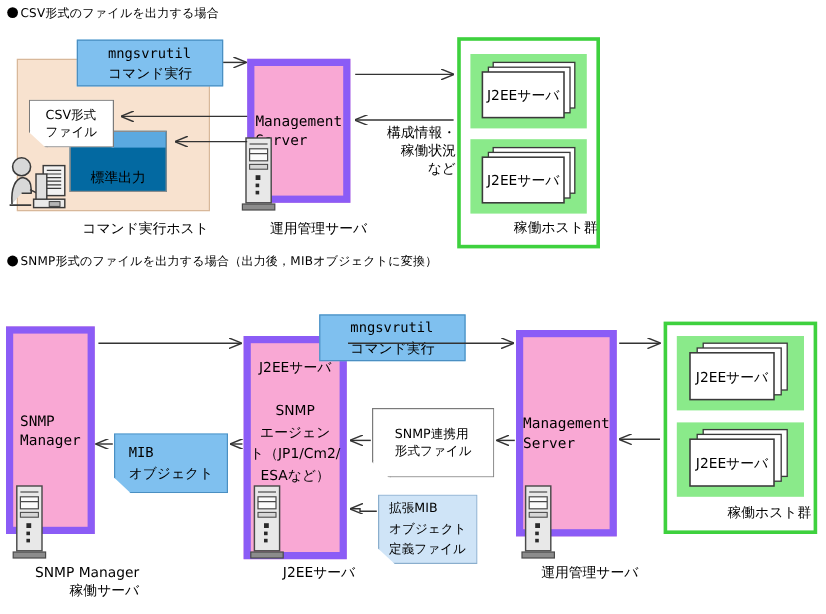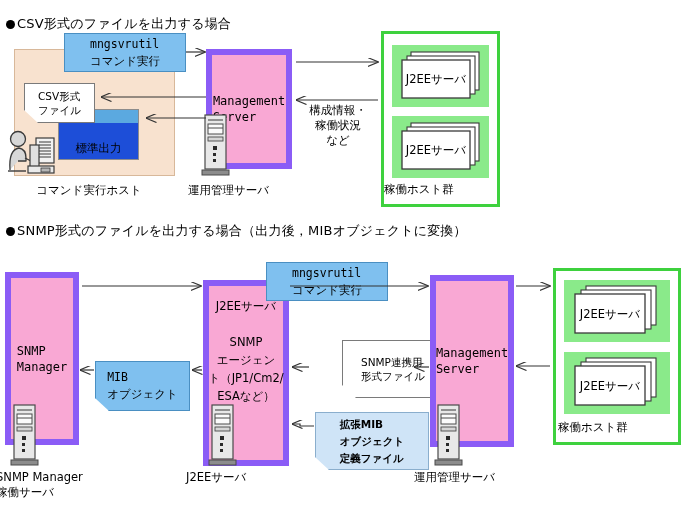--- a/index.html
+++ b/index.html
@@ -14,25 +14,24 @@
     position: relative;
     overflow: hidden;
     font-family: "DejaVu Sans", "Liberation Sans", sans-serif;
     color: #000000;
     -webkit-font-smoothing: none;
   }
   .abs { position: absolute; box-sizing: border-box; }
 
   
   .heading {
-    font-size: 13px;
+    font-size: 10px;
     line-height: 14px;
     letter-spacing: 0.2px;
     white-space: nowrap;
-    margin-top: 12px;
   }
   .bullet {
     display: inline-block;
     width: 9px; height: 9px;
     border-radius: 50%;
     background: #000;
     margin-right: 2px;
     vertical-align: -1px;
   }
 
@@ -51,21 +50,21 @@
   }
   .box-bluelight {
     background: #cfe4f7;
     border: 1px solid #8aaecd;
   }
   .box-white {
     background: #ffffff;
     border: 1px solid #7a7a7a;
   }
   .box-gray {
-    background: #1d4ed8;
+    background: #0369a1;
     border: 1px solid #8c8c8c;
   }
   .box-green-outer {
     background: #ffffff;
     border: 3px solid #3ed13e;
   }
   .box-green-inner {
     background: #8aea8a;
     border: none;
   }
@@ -89,27 +88,27 @@
   .lbl-sm {
     font-size: 10.5px;
     line-height: 14px;
     white-space: pre-line;
   }
 
   
   .caption {
     font-size: 11.5px;
     line-height: 15px;
-    text-align: left;
+    text-align: right;
     white-space: pre-line;
   }
   .caption-left {
     font-size: 11.5px;
     line-height: 15px;
-    text-align: center;
+    text-align: right;
     white-space: pre-line;
   }
 
   
   .doc {
     position: absolute;
     box-sizing: border-box;
   }
   .doc .body {
     position: absolute;
@@ -207,21 +206,21 @@
     <rect x="8" y="24" width="15" height="4" fill="#d6d6d6" stroke="#4a4a4a" stroke-width="0.9"></rect>
     <rect x="13" y="33" width="4" height="4" fill="#2a2a2a"></rect>
     <rect x="13" y="40" width="3" height="3" fill="#2a2a2a"></rect>
     <rect x="13" y="46" width="3" height="3" fill="#2a2a2a"></rect>
     <rect x="2" y="57" width="27" height="5" fill="#8c8c8c" stroke="#4a4a4a" stroke-width="1"></rect>
   </svg>
 </div>
 
 <div class="abs caption" style="left:188px; top:183px; width:118px;">運用管理サーバ</div>
 
-<div class="abs lbl" style="left:296px; top:103px; width:84px; text-align:center;">構成情報・
+<div class="abs lbl" style="left:296px; top:103px; width:84px; text-align:right;">構成情報・
 稼働状況
 など</div>
 
 <div class="abs box-green-outer" style="left:381px; top:31px; width:119px; height:176px;"></div>
 
 <div class="abs box-green-inner" style="left:392px; top:45px; width:97px; height:62px;"></div>
 <div class="stack" style="left:399px; top:50px; width:86px; height:52px;">
   <svg width="86" height="52" viewBox="0 0 86 52">
     <rect x="12" y="2" width="68" height="38" fill="#ffffff" stroke="#3a3a3a" stroke-width="1.1"></rect>
     <rect x="8" y="6" width="68" height="38" fill="#ffffff" stroke="#3a3a3a" stroke-width="1.1"></rect>
@@ -287,28 +286,28 @@
     <line x1="8" y1="15" x2="23" y2="15" stroke="#4a4a4a" stroke-width="1"></line>
     <rect x="8" y="24" width="15" height="4" fill="#d6d6d6" stroke="#4a4a4a" stroke-width="0.9"></rect>
     <rect x="13" y="33" width="4" height="4" fill="#2a2a2a"></rect>
     <rect x="13" y="40" width="3" height="3" fill="#2a2a2a"></rect>
     <rect x="13" y="46" width="3" height="3" fill="#2a2a2a"></rect>
     <rect x="2" y="57" width="27" height="5" fill="#8c8c8c" stroke="#4a4a4a" stroke-width="1"></rect>
   </svg>
 </div>
 <div class="abs caption" style="left:186px; top:470px; width:110px;">J2EEサーバ</div>
 
-<div class="doc fold-bl" style="left:310px; top:340px; width:102px; height:58px;margin-left:32px;">
+<div class="doc fold-bl" style="left:310px; top:340px; width:102px; height:58px;">
   <div class="body box-white"></div>
   <div class="earline"></div>
   <div class="ctext lbl-sm" style="position:relative; padding-bottom:6px;">SNMP連携用
 形式ファイル</div>
 </div>
 
-<div class="doc fold-bl" style="left:315px; top:412px; width:114px; height:58px;font-weight:bold;">
+<div class="doc fold-bl" style="left:315px; top:412px; width:83px; height:58px;">
   <div class="body box-bluelight"></div>
   <div class="earline" style="border-color:#8aaecd;"></div>
   <div class="ctext lbl-sm" style="position:relative; line-height:17px;">拡張MIB
 オブジェクト
 定義ファイル</div>
 </div>
 
 <div class="abs box-blue" style="left:266px; top:262px; width:122px; height:39px;">
   <div class="ctext lbl mono" style="flex-direction:column; line-height:17px; font-size:11.5px;">mngsvrutil
 コマンド実行</div>

